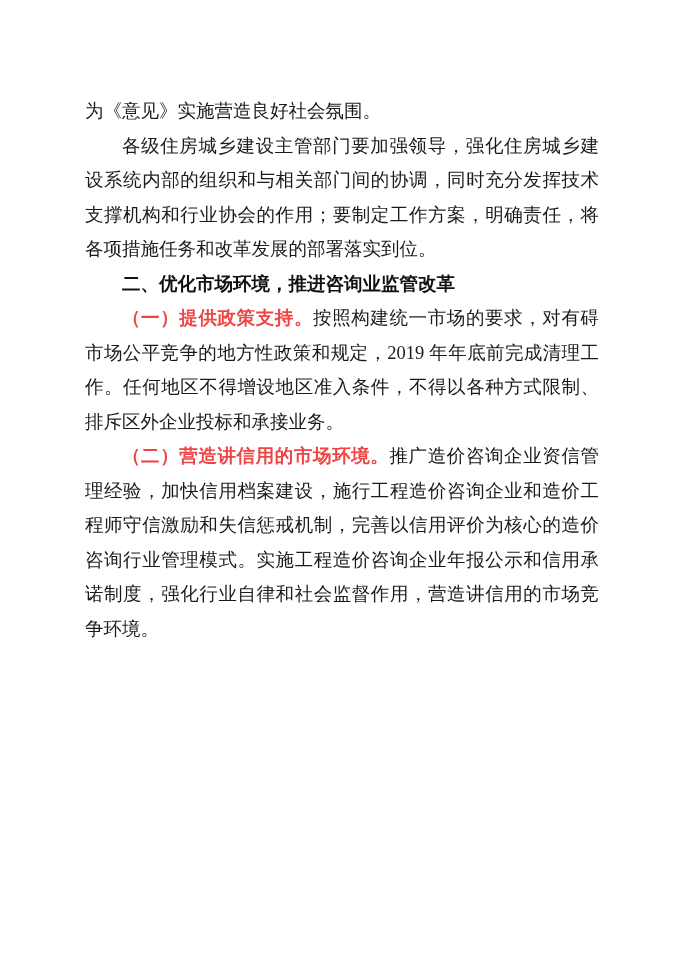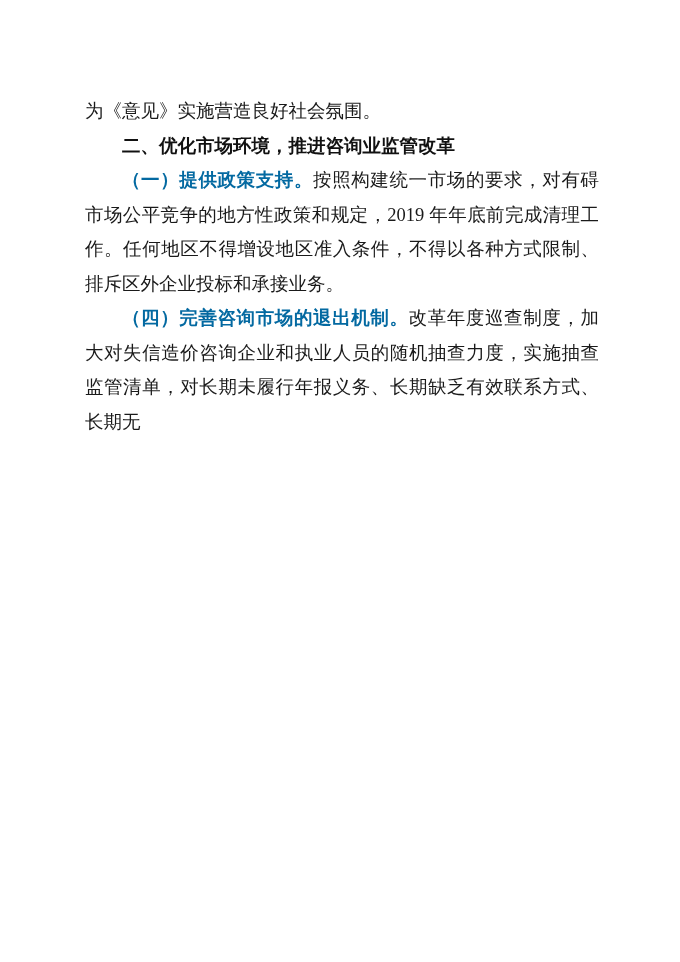--- a/index.html
+++ b/index.html
@@ -34,34 +34,35 @@
   p.indent {
     text-indent: 2em;
   }
   p.heading {
     font-family: Liberation Serif, serif;
     font-weight: bold;
     color: #111111;
   }
   .lead {
     font-weight: bold;
-    color: #0369a1;
+    color: #ef4444;
   }
 </style>
 </head>
 <body>
 
 <div class="page">
   <div class="text-block">
 
     <p class="para"><span>为《意见》实施营造良好社会氛围。</span></p>
 
+    <p class="para indent"><span>各级住房城乡建设主管部门要加强领导，强化住房城乡建设系统内部的组织和与相关部门间的协调，同时充分发挥技术支撑机构和行业协会的作用；要制定工作方案，明确责任，将各项措施任务和改革发展的部署落实到位。</span></p>
 
     <p class="para indent heading"><span>二、优化市场环境，推进咨询业监管改革</span></p>
 
     <p class="para indent"><span class="lead">（一）提供政策支持。</span><span>按照构建统一市场的要求，对有碍市场公平竞争的地方性政策和规定，2019 年年底前完成清理工作。任何地区不得增设地区准入条件，不得以各种方式限制、排斥区外企业投标和承接业务。</span></p>
 
+    <p class="para indent"><span class="lead">（二）营造讲信用的市场环境。</span><span>推广造价咨询企业资信管理经验，加快信用档案建设，施行工程造价咨询企业和造价工程师守信激励和失信惩戒机制，完善以信用评价为核心的造价咨询行业管理模式。实施工程造价咨询企业年报公示和信用承诺制度，强化行业自律和社会监督作用，营造讲信用的市场竞争环境。</span></p>
 
 
-    <p class="para indent"><span class="lead">（四）完善咨询市场的退出机制。</span><span>改革年度巡查制度，加大对失信造价咨询企业和执业人员的随机抽查力度，实施抽查监管清单，对长期未履行年报义务、长期缺乏有效联系方式、长期无</span></p>
 
   </div>
 </div>
 
 </body></html>

